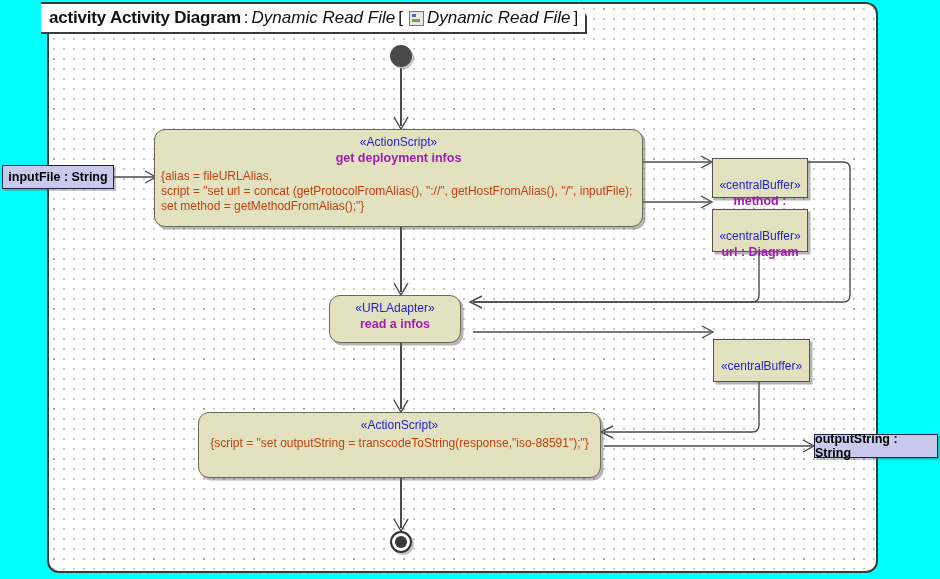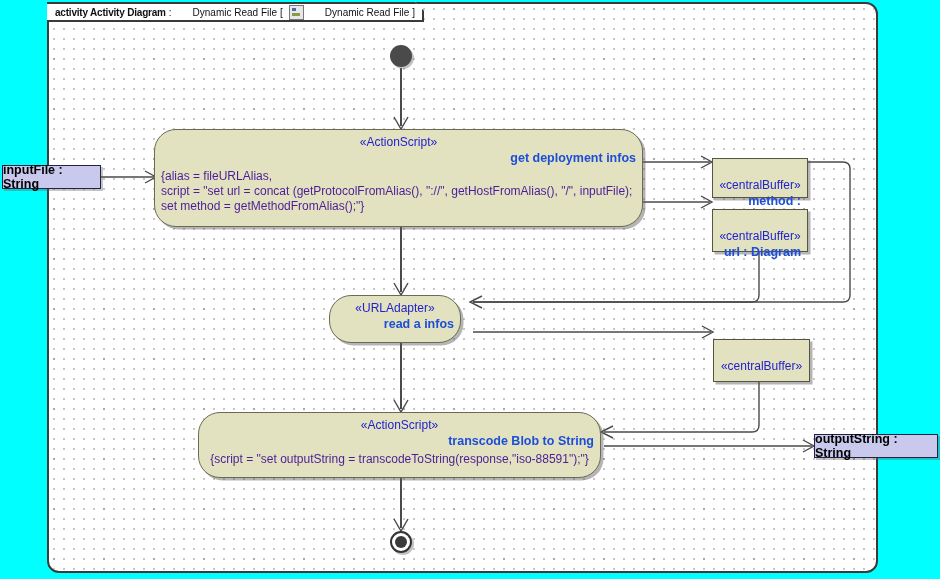--- a/index.html
+++ b/index.html
@@ -33,37 +33,37 @@
       radial-gradient(circle at 1px 1px, #bdbdbd 0.9px, transparent 1px);
     background-size:50px 50px, 10px 10px;
     background-position:4px 4px, 4px 4px;
     opacity:.85;
     pointer-events:none;
   }
 
   
   #title-tab{
     position:absolute;
-    left:47px; top:2px;
-    height:20px;
+    left:41px; top:2px;
+    height:32px;
     background:#ffffff;
     border:2px solid #3a3a3a;
     border-left:none;
     box-sizing:border-box;
     display:flex;align-items:center;
     padding:0 4px 0 8px;
     white-space:nowrap;
-    font-size:10px;
+    font-size:17px;
     color:#111;
     
     clip-path:polygon(0 0, calc(100% - 9px) 0, 100% 45%, 100% 100%, 0 100%);
     z-index:6;
   }
   #title-tab .kw{font-weight:bold;letter-spacing:-0.2px;}
-  #title-tab .nm{font-weight:normal;margin-left:18px;}
+  #title-tab .nm{font-weight:normal;margin-left:0;font-style:italic;}
   #title-tab .br{margin:0 3px;font-weight:normal;}
   .tab-icon{
     display:inline-block;width:13px;height:13px;
     border:1px solid #777;background:#e8e8e8;
     position:relative;margin:0 3px;vertical-align:middle;
     flex:0 0 auto;
   }
   .tab-icon::before{
     content:"";position:absolute;left:2px;top:2px;width:4px;height:3px;
     background:#4a6fa5;
@@ -72,40 +72,40 @@
     content:"";position:absolute;left:2px;top:7px;width:8px;height:3px;
     background:#8a9a4a;
   }
 
   
   .node{position:absolute;box-sizing:border-box;z-index:3;}
 
   .action{
     background:#e2e2c0;
     border:1.5px solid #6b6b55;
-    border-radius:22px;
+    border-radius:11px;
     box-shadow:2.5px 2.5px 0 rgba(90,90,90,.45);
     padding:5px 6px;
   }
   .stereo{
     color:#2222cc;
     font-size:12px;
     text-align:center;
     line-height:15px;
   }
   .nodename{
     font-weight:bold;
     font-size:12.5px;
-    text-align:right;
-    color:#1d4ed8;
+    text-align:center;
+    color:#a21caf;
     line-height:16px;
   }
   .body-text{
     font-size:12px;
-    color:#4c1d95;
+    color:#c2410c;
     line-height:15px;
     text-align:left;
     margin-top:3px;
     white-space:pre;
   }
   .body-text.center{text-align:center;}
 
   .buffer{
     background:#e2e2c0;
     border:1.5px solid #555544;
@@ -208,21 +208,21 @@
 <div class="node initial" style="left:390px;top:45px;"></div>
 
 <div class="node action" style="left:154px;top:129px;width:489px;height:98px;">
   <div class="stereo">«ActionScript»</div>
   <div class="nodename">get deployment infos</div>
   <div class="body-text">{alias = fileURLAlias,
 script = "set url = concat (getProtocolFromAlias(), "://", getHostFromAlias(), "/", inputFile);
 set method = getMethodFromAlias();"}</div>
 </div>
 
-<div class="node pin" style="left:2px;top:165px;width:99px;height:24px;">
+<div class="node pin" style="left:2px;top:165px;width:112px;height:24px;">
   <span>inputFile : String</span>
 </div>
 
 <div class="node buffer" style="left:712px;top:135px;width:96px;height:40px;">
   <div class="stereo">«centralBuffer»</div>
   <div class="nodename">method : String</div>
 </div>
 
 <div class="node buffer" style="left:712px;top:186px;width:96px;height:43px;">
   <div class="stereo">«centralBuffer»</div>
@@ -233,21 +233,20 @@
   <div class="stereo">«URLAdapter»</div>
   <div class="nodename">read a infos</div>
 </div>
 
 <div class="node buffer" style="left:713px;top:316px;width:97px;height:43px;">
   <div class="stereo">«centralBuffer»</div>
 </div>
 
 <div class="node action" style="left:198px;top:412px;width:403px;height:66px;">
   <div class="stereo">«ActionScript»</div>
-  <div class="nodename">transcode Blob to String</div>
   <div class="body-text center">{script = "set outputString = transcodeToString(response,"iso-88591");"}</div>
 </div>
 
 <div class="node pin" style="left:814px;top:434px;width:124px;height:24px;">
   <span>outputString : String</span>
 </div>
 
 <div class="node" style="left:390px;top:531px;width:22px;height:22px;">
   <div class="final-outer"></div>
   <div class="final-inner"></div>

